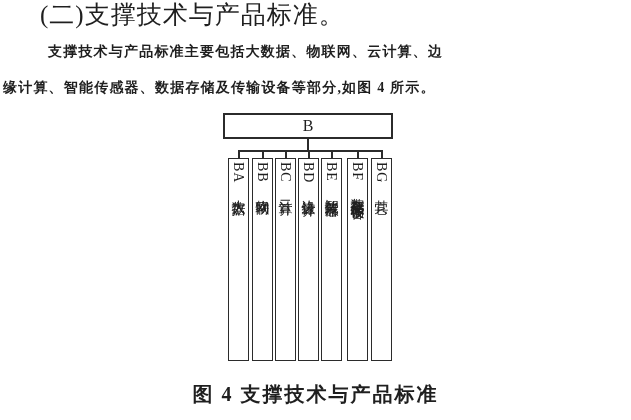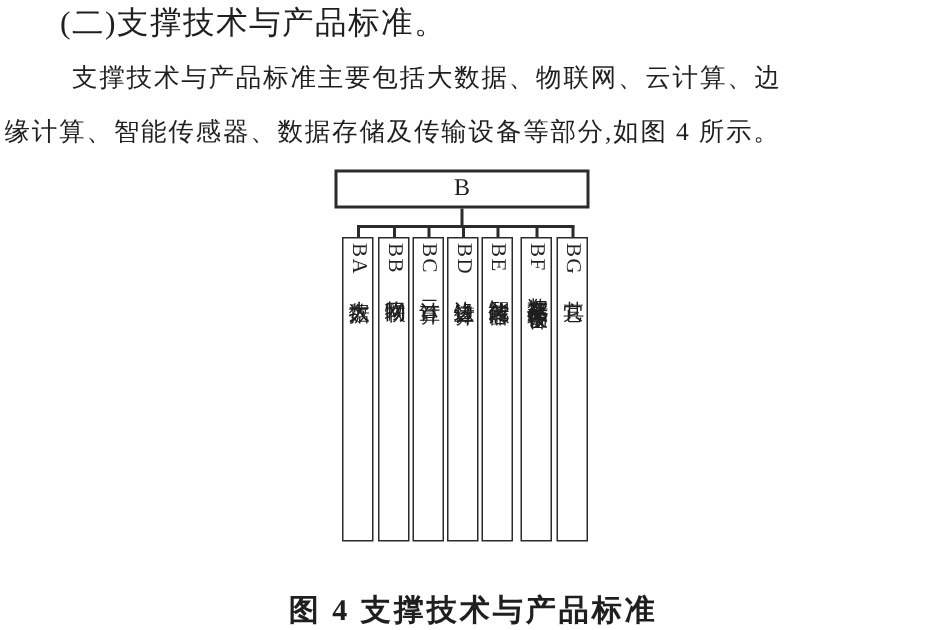--- a/index.html
+++ b/index.html
@@ -10,29 +10,30 @@
     overflow: hidden;
     font-family: "Liberation Serif", "DejaVu Serif", serif;
     color: #1f1f1f;
   }
   .page { position: absolute; inset: 0; }
 
   
   .heading {
     position: absolute;
     left: 40px; top: 2px;
-    font-size: 21px; line-height: 26px;
+    font-size: 25px; line-height: 26px;
     letter-spacing: 1px;
     white-space: nowrap;
   }
   .para-line {
     position: absolute;
-    font-size: 17px; line-height: 28px;
+    font-size: 14px; line-height: 28px;
     letter-spacing: 1.2px;
     white-space: nowrap;
+    font-weight: bold;
   }
   .para-line.l1 { left: 48px; top: 38px; }
   .para-line.l2 { left: 3px;  top: 74px; }
 
   
   .figure { position: absolute; inset: 0; }
 
   .root-box {
     position: absolute;
     left: 223px; top: 113px;
@@ -81,21 +82,21 @@
     font-size: 14px;
     line-height: 17px;
     letter-spacing: 1px;
     padding-top: 3px;
     white-space: nowrap;
   }
   .vtext .vlabel { margin-inline-start: 6px; }
 
   .caption {
     position: absolute;
-    left: 0; top: 393px;
+    left: 0; top: 381px;
     width: 631px;
     text-align: center;
     font-size: 20px;
     font-weight: 700;
     letter-spacing: 2px;
   }
 </style>
 </head>
 <body>
 

